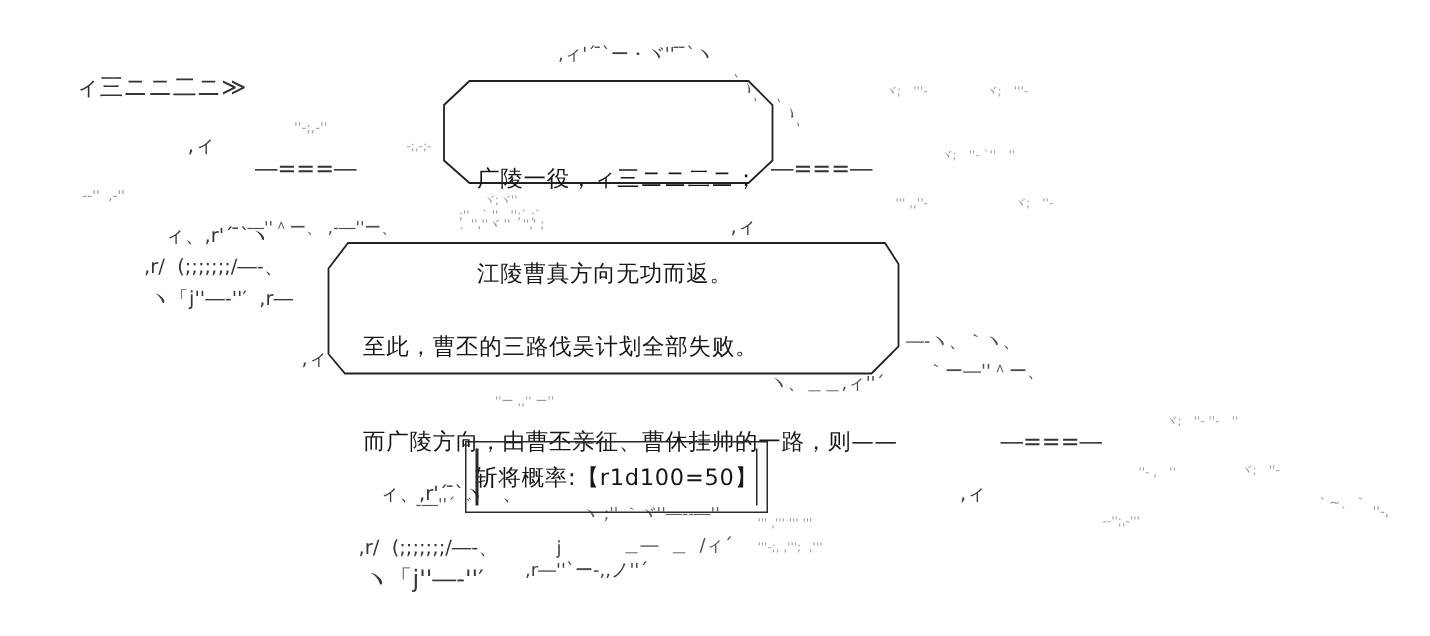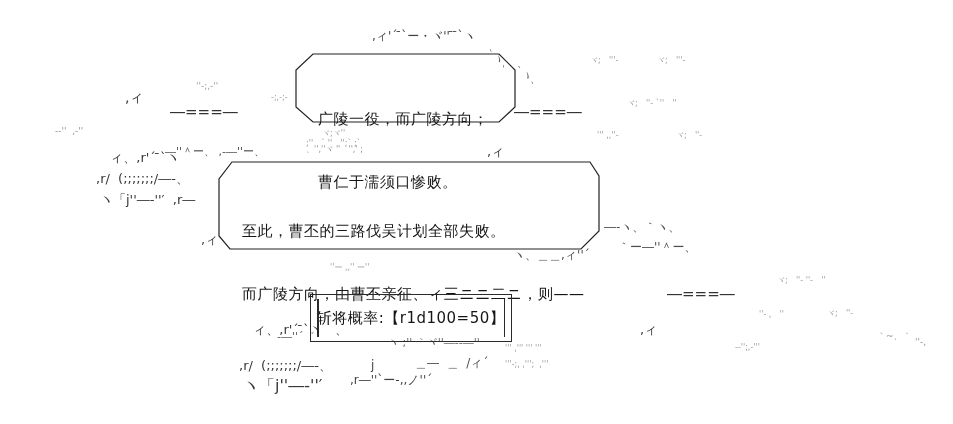--- a/index.html
+++ b/index.html
@@ -31,35 +31,36 @@
 <body>
 
 <div id="canvas">
 
   <svg id="outline-layer" viewBox="0 0 953 424" xmlns="http://www.w3.org/2000/svg">
     <polygon points="313,54 499,54 515,70 515,107 499,122 313,122 296,107 296,70" fill="none" stroke="#222222" stroke-width="1.2"></polygon>
     <polygon points="232,162 590,162 599,176 599,231 581,249 230,249 219,236 219,179" fill="none" stroke="#222222" stroke-width="1.2"></polygon>
   </svg>
 
   <div class="bubble-text" style="left:318px;top:67px;">
-    <div>广陵一役，而广陵方向；</div>
-    <div>曹仁于濡须口惨败。</div>
+    <div>广陵一役，ィ三ニニ二ニ；</div>
+    <div>江陵曹真方向无功而返。</div>
   </div>
 
   <div class="bubble-text" style="left:242px;top:179px;">
     <div>至此，曹丕的三路伐吴计划全部失败。</div>
-    <div>而广陵方向，由曹丕亲征、ィ三ニニ二ニ，则——</div>
+    <div>而广陵方向，由曹丕亲征、曹休挂帅的一路，则——</div>
   </div>
 
   <div class="dice-box">
     <div class="vbar left"></div>
     <div class="vbar right"></div>
     <span>斩将概率:【r1d100=50】</span>
   </div>
 
+  <span class="deco" style="left:50px;top:50px;font-size:16px;opacity:.92">ィ三ニニ二ニ≫</span>
   <span class="deco" style="left:125px;top:90px;font-size:14px;opacity:.88">,ィゞ</span>
   <span class="deco" style="left:170px;top:105px;font-size:15px;opacity:.92">―===―</span>
   <span class="deco" style="left:55px;top:127px;font-size:9px;opacity:.5">-‐''  ,‐''</span>
   <span class="deco" style="left:196px;top:82px;font-size:9px;opacity:.45">''‐;,‐''</span>
   <span class="deco" style="left:372px;top:30px;font-size:12px;opacity:.85">,ィ'´ ̄`ー・ヾ'' ̄ ̄`ヽ</span>
   <span class="deco" style="left:487px;top:46px;font-size:11px;opacity:.7;transform:rotate(30deg)">｀ヽ、｀ヽ、</span>
   <span class="deco" style="left:514px;top:105px;font-size:15px;opacity:.92">―===―</span>
   <span class="deco" style="left:590px;top:57px;font-size:8px;opacity:.45">ヾ;ゞ'''‐</span>
   <span class="deco" style="left:657px;top:57px;font-size:8px;opacity:.45">ヾ;ゞ'''‐</span>
   <span class="deco" style="left:627px;top:100px;font-size:8px;opacity:.45">ヾ;ゞ''‐ `''ゞ''</span>

